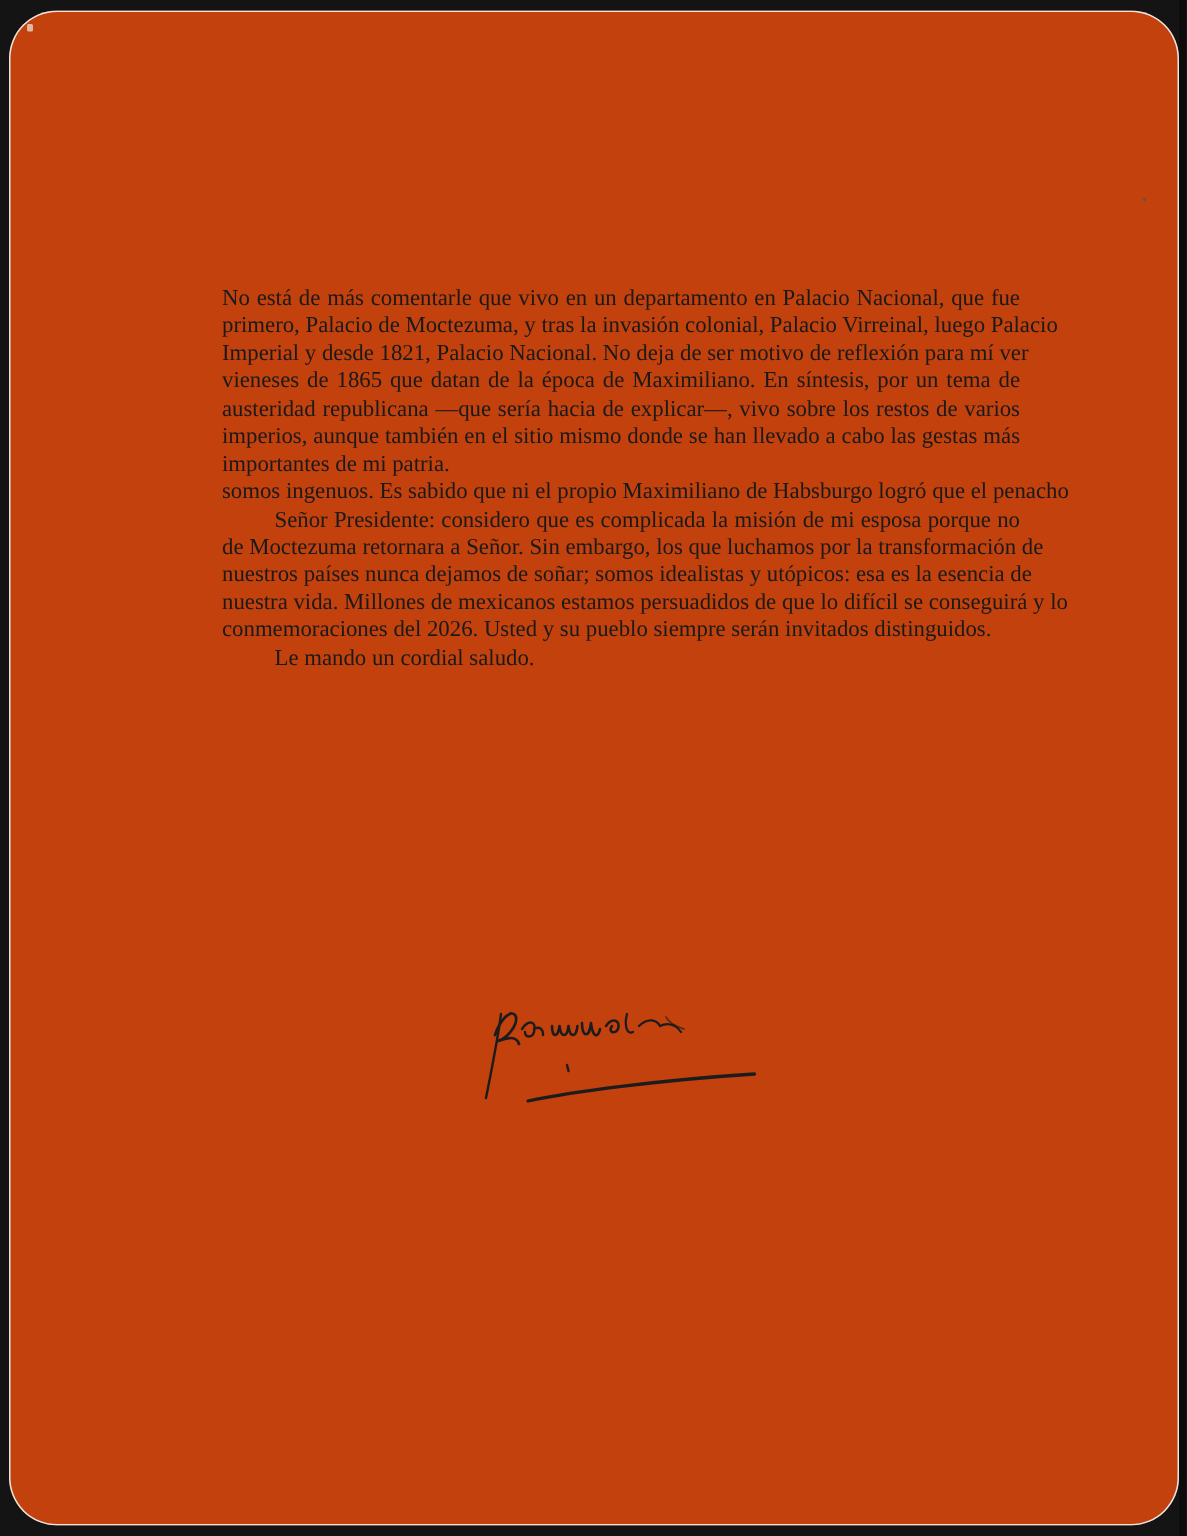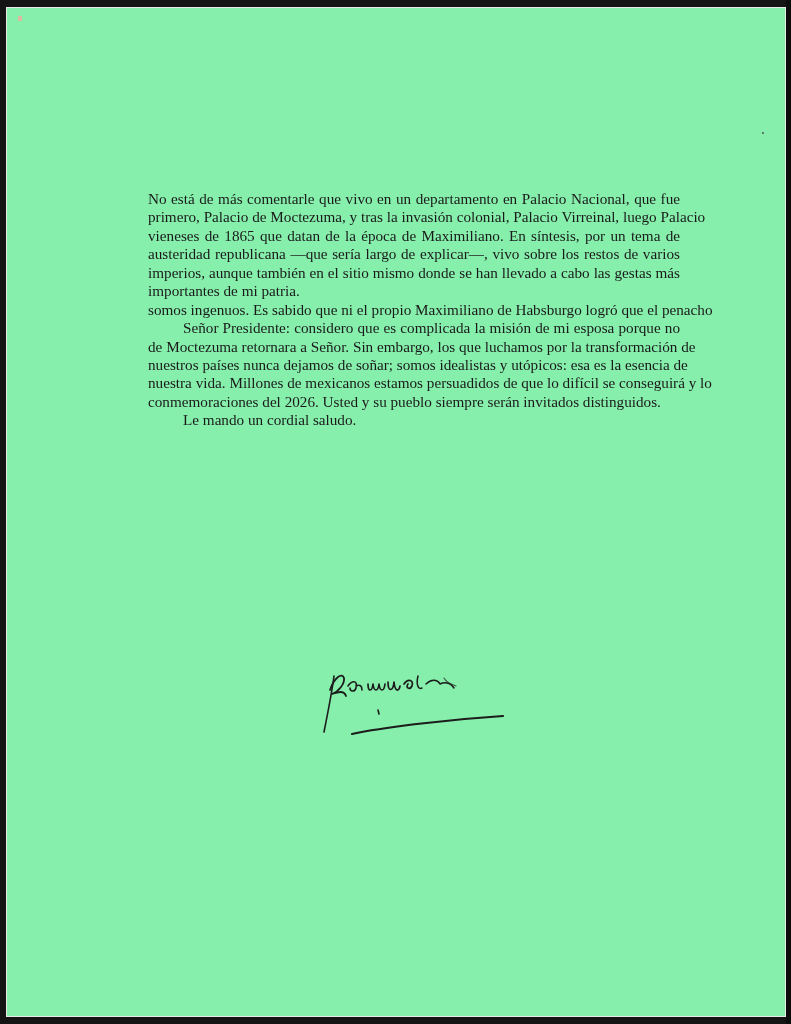--- a/index.html
+++ b/index.html
@@ -9,22 +9,23 @@
       height: 1024px;
       background: #141414;
       overflow: hidden;
     }
     .page {
       position: absolute;
       left: 6px;
       top: 7px;
       width: 780px;
       height: 1010px;
-      background: #86efac;
+      background: #c2410c;
       box-shadow: inset 0 0 0 1px #e8e8e8;
+      border-radius: 32px;
     }
     .right-edge {
       position: absolute;
       right: 0;
       top: 0;
       width: 5px;
       height: 1024px;
       background: #0c0c0c;
     }
     .corner-mark {
@@ -80,22 +81,23 @@
 
 <div class="page">
   <div class="corner-mark"></div>
   <div class="speck"></div>
 
   <div class="body-text">
 
     <div>
       <div class="line">No está de más comentarle que vivo en un departamento en Palacio Nacional, que fue</div>
       <div class="line">primero, Palacio de Moctezuma, y tras la invasión colonial, Palacio Virreinal, luego Palacio</div>
+      <div class="line">Imperial y desde 1821, Palacio Nacional. No deja de ser motivo de reflexión para mí ver</div>
       <div class="line">vieneses de 1865 que datan de la época de Maximiliano. En síntesis, por un tema de</div>
-      <div class="line">austeridad republicana —que sería largo de explicar—, vivo sobre los restos de varios</div>
+      <div class="line">austeridad republicana —que sería hacia de explicar—, vivo sobre los restos de varios</div>
       <div class="line">imperios, aunque también en el sitio mismo donde se han llevado a cabo las gestas más</div>
       <div class="line last">importantes de mi patria.</div>
     </div>
 
     <div>
       <div class="line">somos ingenuos. Es sabido que ni el propio Maximiliano de Habsburgo logró que el penacho</div>
       <div class="line indent">Señor Presidente: considero que es complicada la misión de mi esposa porque no</div>
       <div class="line">de Moctezuma retornara a Señor. Sin embargo, los que luchamos por la transformación de</div>
       <div class="line">nuestros países nunca dejamos de soñar; somos idealistas y utópicos: esa es la esencia de</div>
       <div class="line">nuestra vida. Millones de mexicanos estamos persuadidos de que lo difícil se conseguirá y lo</div>

